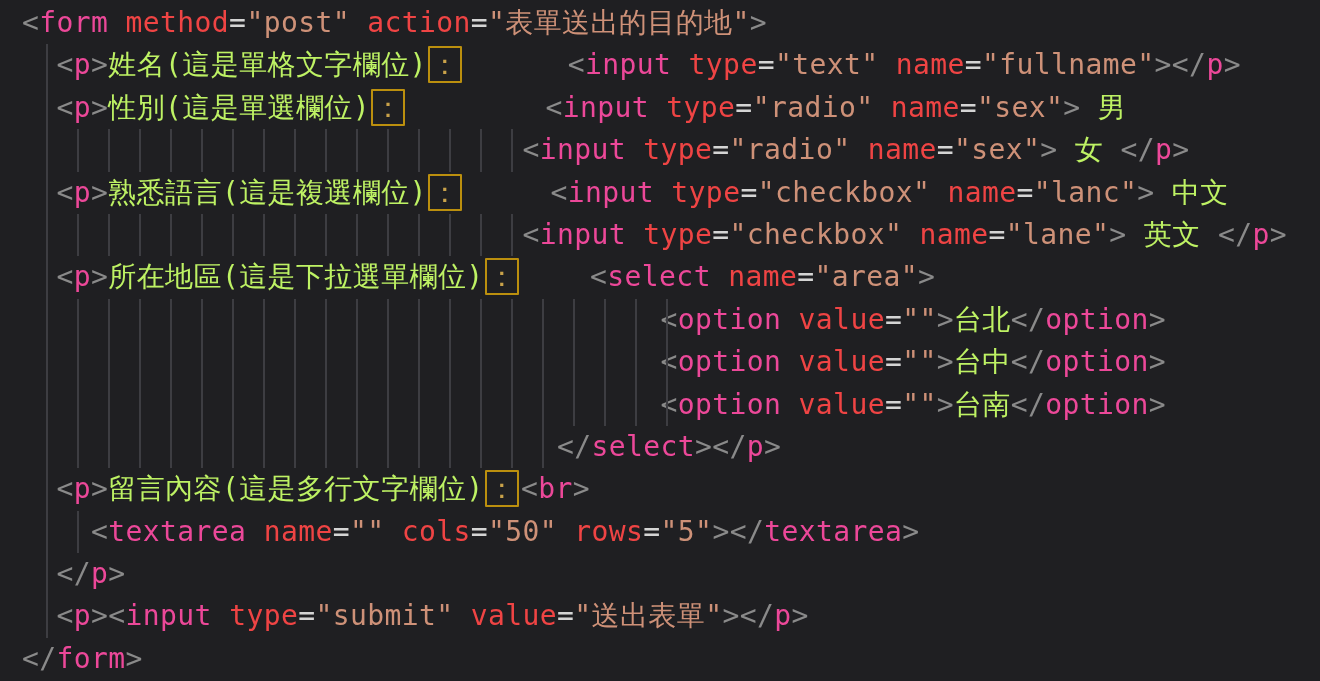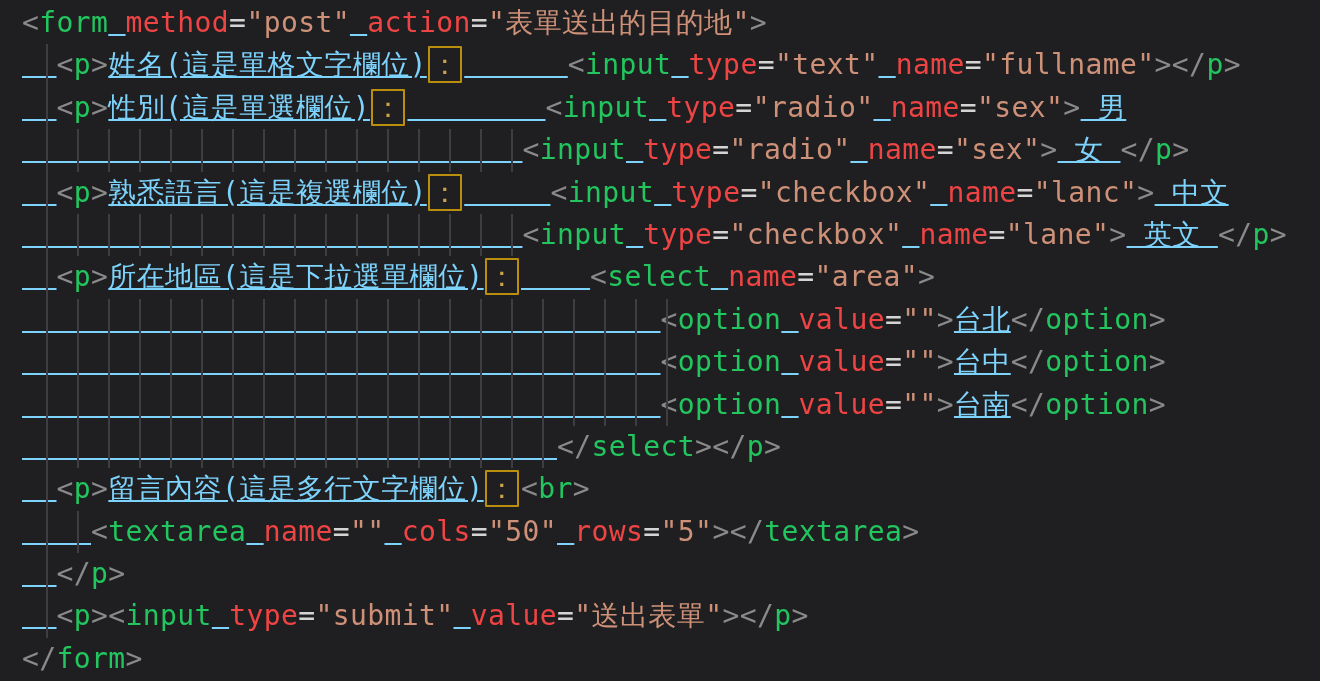--- a/index.html
+++ b/index.html
@@ -17,25 +17,25 @@
     color:#d4d4d4;
     cursor:text;
   }
   .line{position:relative;height:42.4px;line-height:42.4px;}
   .guides{
     position:absolute;left:24px;top:0;bottom:0;
     background:repeating-linear-gradient(to right,#3d3d42 0 2px,transparent 2px 31px);
     pointer-events:none;
   }
   .tk-p{color:#8a8a8a;}           
-  .tk-t{color:#22c55e;}           
+  .tk-t{color:#ec4899;}           
   .tk-a{color:#ef4444;}           
   .tk-e{color:#d4d4d4;}           
   .tk-s{color:#CE9178;}           
-  .tk-x{color:#7dd3fc;text-decoration:underline;}           
+  .tk-x{color:#bef264;}           
   .tk-b{                          
     color:#C9A24A;
     border:2px solid #BB8F0E;
     border-radius:1px;
     padding:0 1px;
     margin:0 2px 0 1px;
   }
 </style>
 </head>
 <body>

